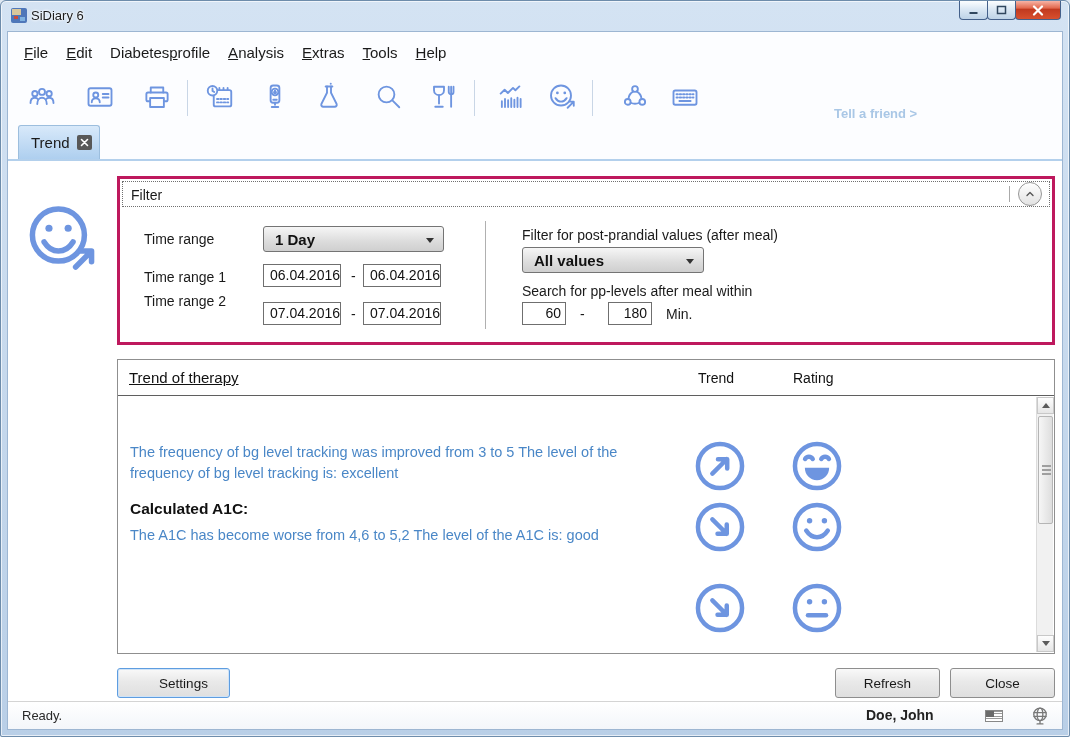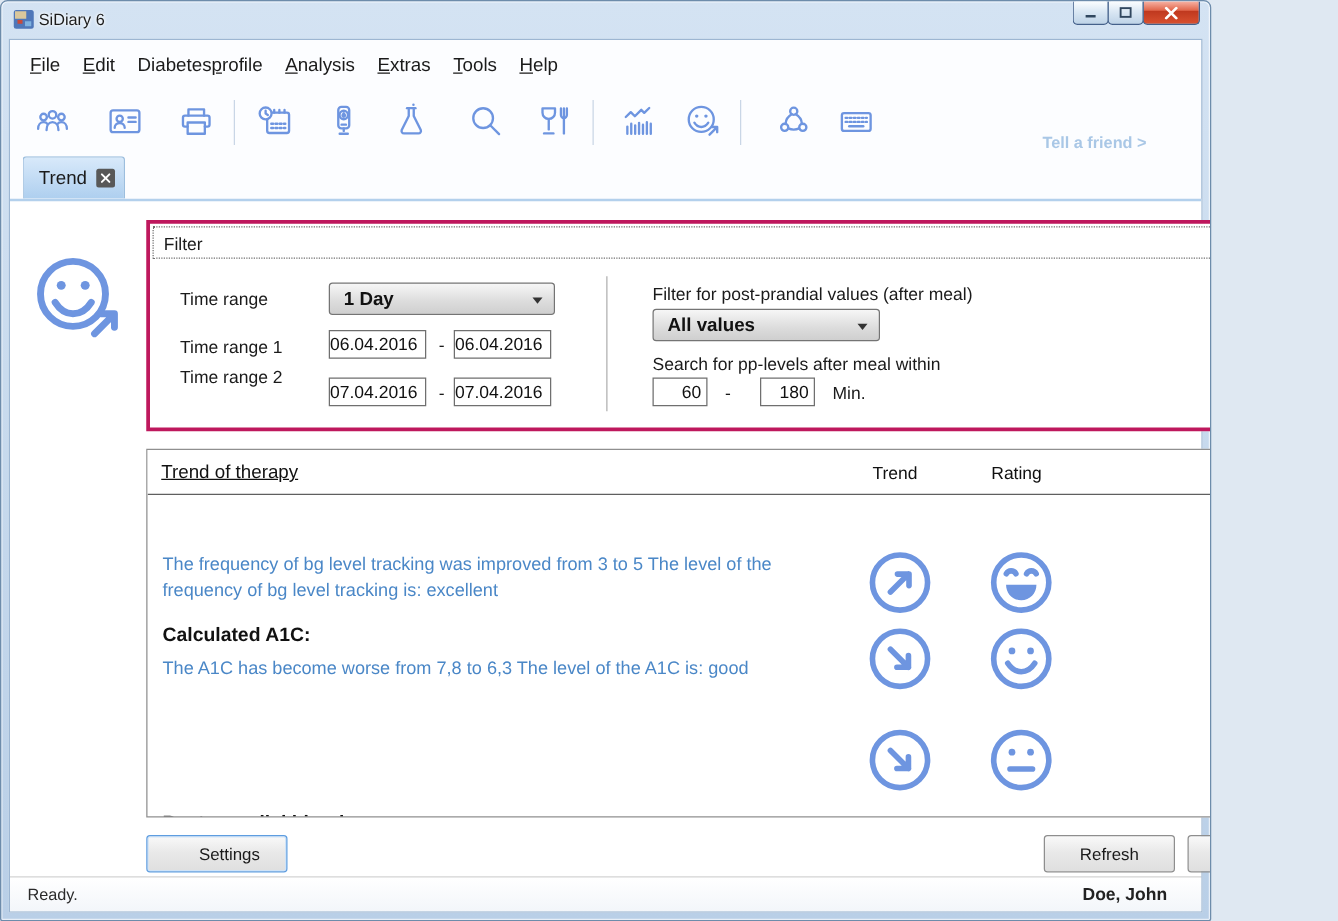--- a/index.html
+++ b/index.html
@@ -1,17 +1,17 @@
 <!DOCTYPE html>
 <html><head>
 <meta charset="utf-8">
 <style>
   * { margin:0; padding:0; box-sizing:border-box; }
   html,body { width:1070px; height:737px; background:#dfe8f2; font-family:"Liberation Sans", sans-serif; }
-  .window { position:relative; width:969px; height:737px; border-radius:6px 6px 2px 2px;
+  .window { position:relative; width:1070px; height:737px; border-radius:6px 6px 2px 2px;
             background:linear-gradient(#d4e3f3,#b9cfe7); border:1px solid #6d8cab; overflow:hidden;
             box-shadow:inset 0 0 0 1px rgba(255,255,255,.65); }
   .titlebar { position:absolute; left:0; top:0; right:0; height:30px; }
   .title-text { position:absolute; left:30px; top:7px; font-size:13px; color:#1c1c1c; text-shadow:0 0 3px #fff,0 0 3px #fff; }
   .app-icon { position:absolute; left:9px; top:6px; width:18px; height:17px; }
   .winbtns { position:absolute; right:8px; top:0; display:flex; }
   .win-btn { height:19px; border:1px solid #44608a; border-top:none; border-radius:0 0 4px 4px;
              background:linear-gradient(#fcfeff,#dbe8f4 45%,#bed3e7); display:flex; align-items:center; justify-content:center; margin-left:-1px; }
   .win-btn.close { width:46px; background:linear-gradient(#f7b3a5,#e1674c 40%,#c0391f 45%,#d8502f); }
   .win-btn.min, .win-btn.max { width:29px; }
@@ -41,21 +41,21 @@
   .filter-title { position:absolute; left:11px; top:8px; font-size:14px; color:#1a1a1a; }
   .head-sep { position:absolute; right:42px; top:7px; width:1px; height:16px; background:#aaa; }
   .collapse-btn { position:absolute; right:10px; top:3px; width:24px; height:24px; border-radius:50%;
                   border:1px solid #969696; background:linear-gradient(#ffffff,#e2e2e2); display:flex; align-items:center; justify-content:center; cursor:pointer; }
   .flabel { position:absolute; font-size:14px; color:#1a1a1a; }
   .dropdown { position:absolute; height:26px; border:1px solid #747474; border-radius:3px;
               background:linear-gradient(#f6f6f6,#dcdcdc 60%,#cfcfcf); cursor:pointer; }
   .dropdown .dval { position:absolute; left:11px; top:4px; font-size:15px; font-weight:bold; color:#111; }
   .dropdown .arr { position:absolute; right:9px; top:11px; width:0; height:0; border-left:4px solid transparent; border-right:4px solid transparent; border-top:5px solid #333; }
   .textbox { position:absolute; height:23px; border:1px solid #6f6f6f; background:#fff; font-size:14px; color:#111; line-height:21px; }
-  .textbox.center { text-align:left; }
+  .textbox.center { text-align:right; }
   .textbox.right { text-align:right; padding-right:4px; }
   .dash { position:absolute; font-size:14px; color:#1a1a1a; }
   .vdivider { position:absolute; left:365px; top:42px; width:1px; height:108px; background:#b0b0b0; }
   
   .trendbox { position:absolute; left:109px; top:198px; width:938px; height:295px; border:1px solid #8f8f8f; background:#fff; overflow:hidden; }
   .trend-head { position:absolute; left:0; top:0; right:0; height:36px; border-bottom:1px solid #5f5f5f; background:#fff; z-index:3; }
   .trend-title { position:absolute; left:11px; top:9px; font-size:15px; color:#111; text-decoration:underline; }
   .col-h { position:absolute; top:10px; font-size:14px; color:#111; }
   .trend-list { position:absolute; left:0; right:18px; top:37px; bottom:0; overflow:hidden; }
   .trow { position:absolute; left:12px; right:0; }
@@ -324,21 +324,21 @@
                   <circle cx="12" cy="12" r="9.8"></circle>
                   <path d="M6.7 8.9c.7-1.4 2.7-1.4 3.4 0"></path>
                   <path d="M13.9 8.9c.7-1.4 2.7-1.4 3.4 0"></path>
                   <path d="M6.6 12.8h10.8c0 3.1-2.3 5.5-5.4 5.5s-5.4-2.4-5.4-5.5z" fill="currentColor" stroke="none"></path>
                 </svg>
             </span>
           </div>
 
           <div class="trow" style="top:103px">
             <div class="trow-title">Calculated A1C:</div>
-            <div class="trow-desc">The A1C has become worse from 7,8 to 6,3 The level of the A1C is: good</div>
+            <div class="trow-desc">The A1C has become worse from 4,6 to 5,2 The level of the A1C is: good</div>
             <span class="row-ic" style="left:563px; top:0px">
               <svg class="ic" viewBox="0 0 24 24" style="stroke-width:2">
                   <circle cx="12" cy="12" r="9.8"></circle>
                   <path d="M8.6 8.6l6.4 6.4M15 15h-4.1M15 15v-4.1"></path>
                 </svg>
             </span>
             <span class="row-ic" style="left:660px; top:0px">
               <svg class="ic" viewBox="0 0 24 24" style="stroke-width:2">
                   <circle cx="12" cy="12" r="9.8"></circle>
                   <circle cx="8.7" cy="9.2" r="1.2" fill="currentColor" stroke="none"></circle>

